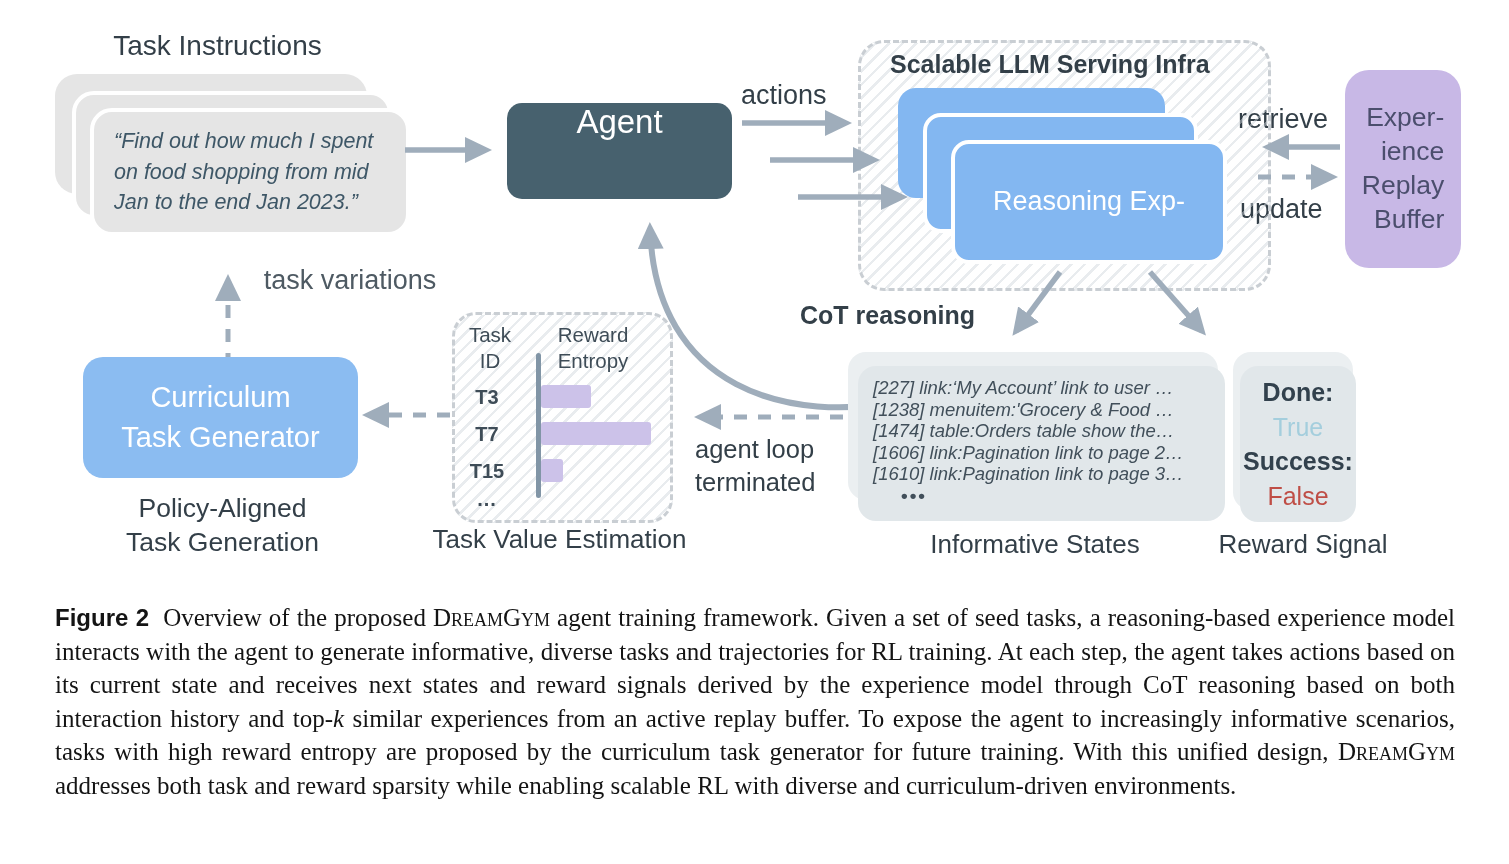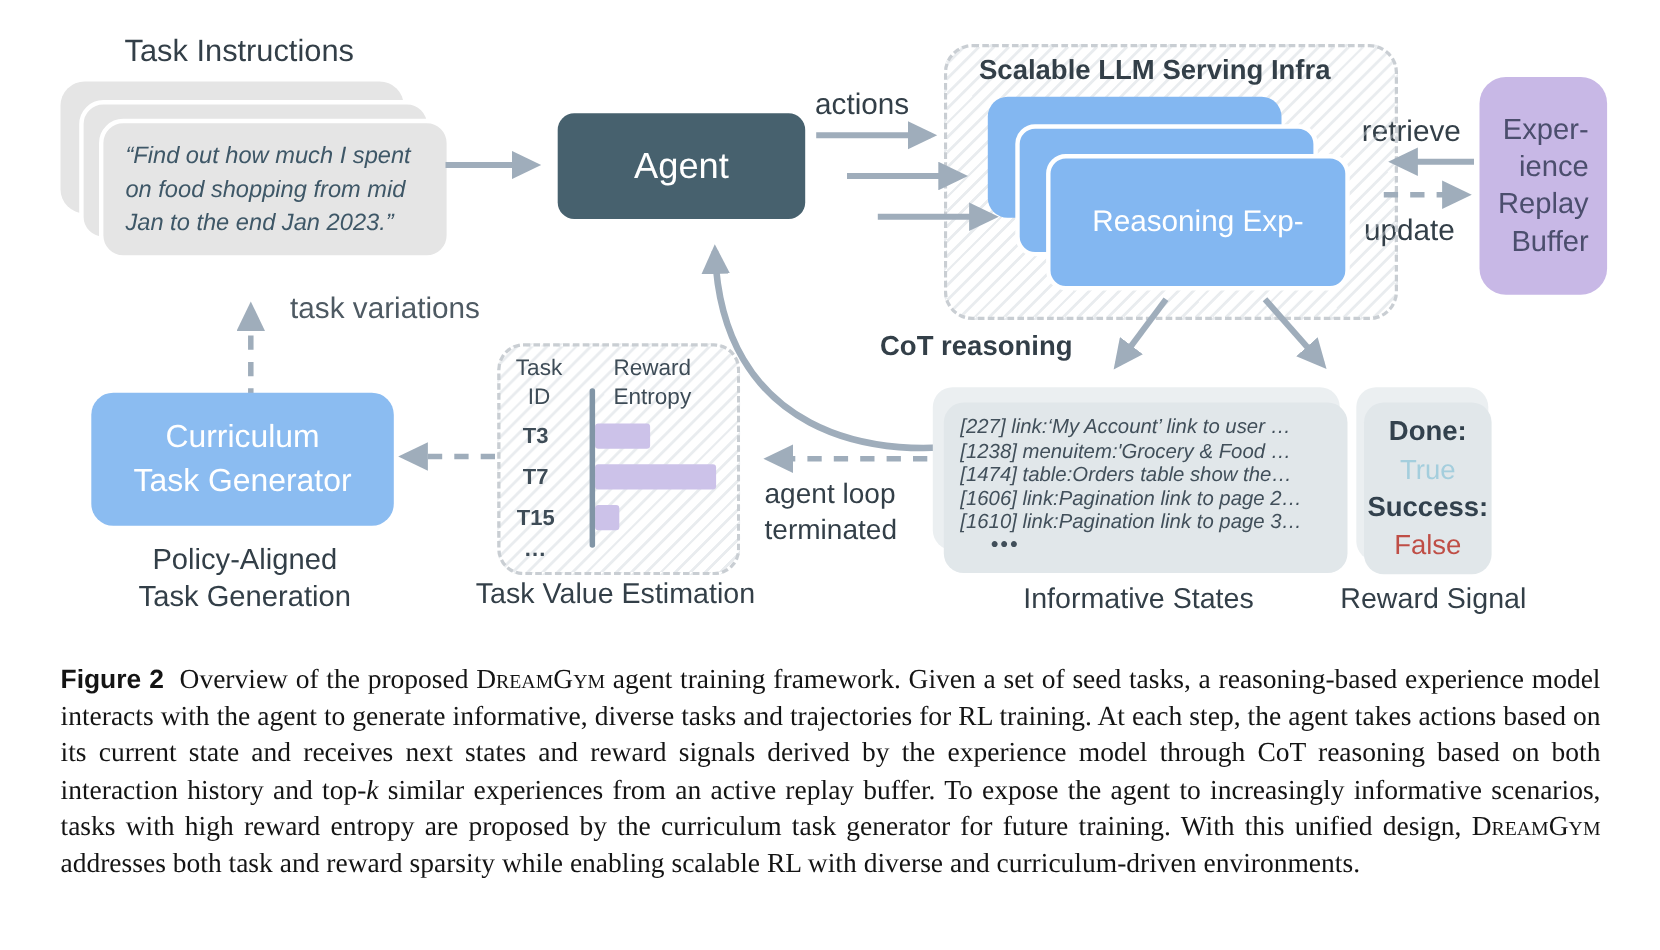--- a/index.html
+++ b/index.html
@@ -9,21 +9,21 @@
   .lbl{color:#333f48;}
   .lbl-grey{color:#4e5a63;}
 
   
   .task-card{position:absolute;width:312px;height:120px;border-radius:22px;background:#e5e5e5;}
   .task-card-front{display:flex;align-items:center;}
   .task-text{font-style:italic;color:#3e5767;font-size:21.5px;line-height:1.42;padding:0 20px;font-weight:500;}
 
   
   .agent-box{left:507px;top:103px;width:225px;height:96px;background:#47616e;border-radius:15px;
-             display:flex;align-items:center;justify-content:center;color:#fff;font-size:33px;z-index:3;}
+             display:flex;justify-content:center;color:#fff;font-size:33px;z-index:3;}
 
   
   .panel{position:absolute;border:3.5px dashed #c9ced3;border-radius:26px;z-index:1;
          background:repeating-linear-gradient(135deg, rgba(206,213,219,0.45) 0px, rgba(206,213,219,0.45) 2.5px, rgba(255,255,255,0) 2.5px, rgba(255,255,255,0) 9.5px);}
   .infra-panel{left:858px;top:40px;width:407px;height:245px;}
   .infra-title{left:890px;top:50px;width:345px;font-size:25px;font-weight:bold;z-index:4;}
 
   
   .blue-card{position:absolute;border-radius:18px;background:#83b7f1;z-index:3;}
   .blue-card.bordered{border:4px solid #ffffff;}

